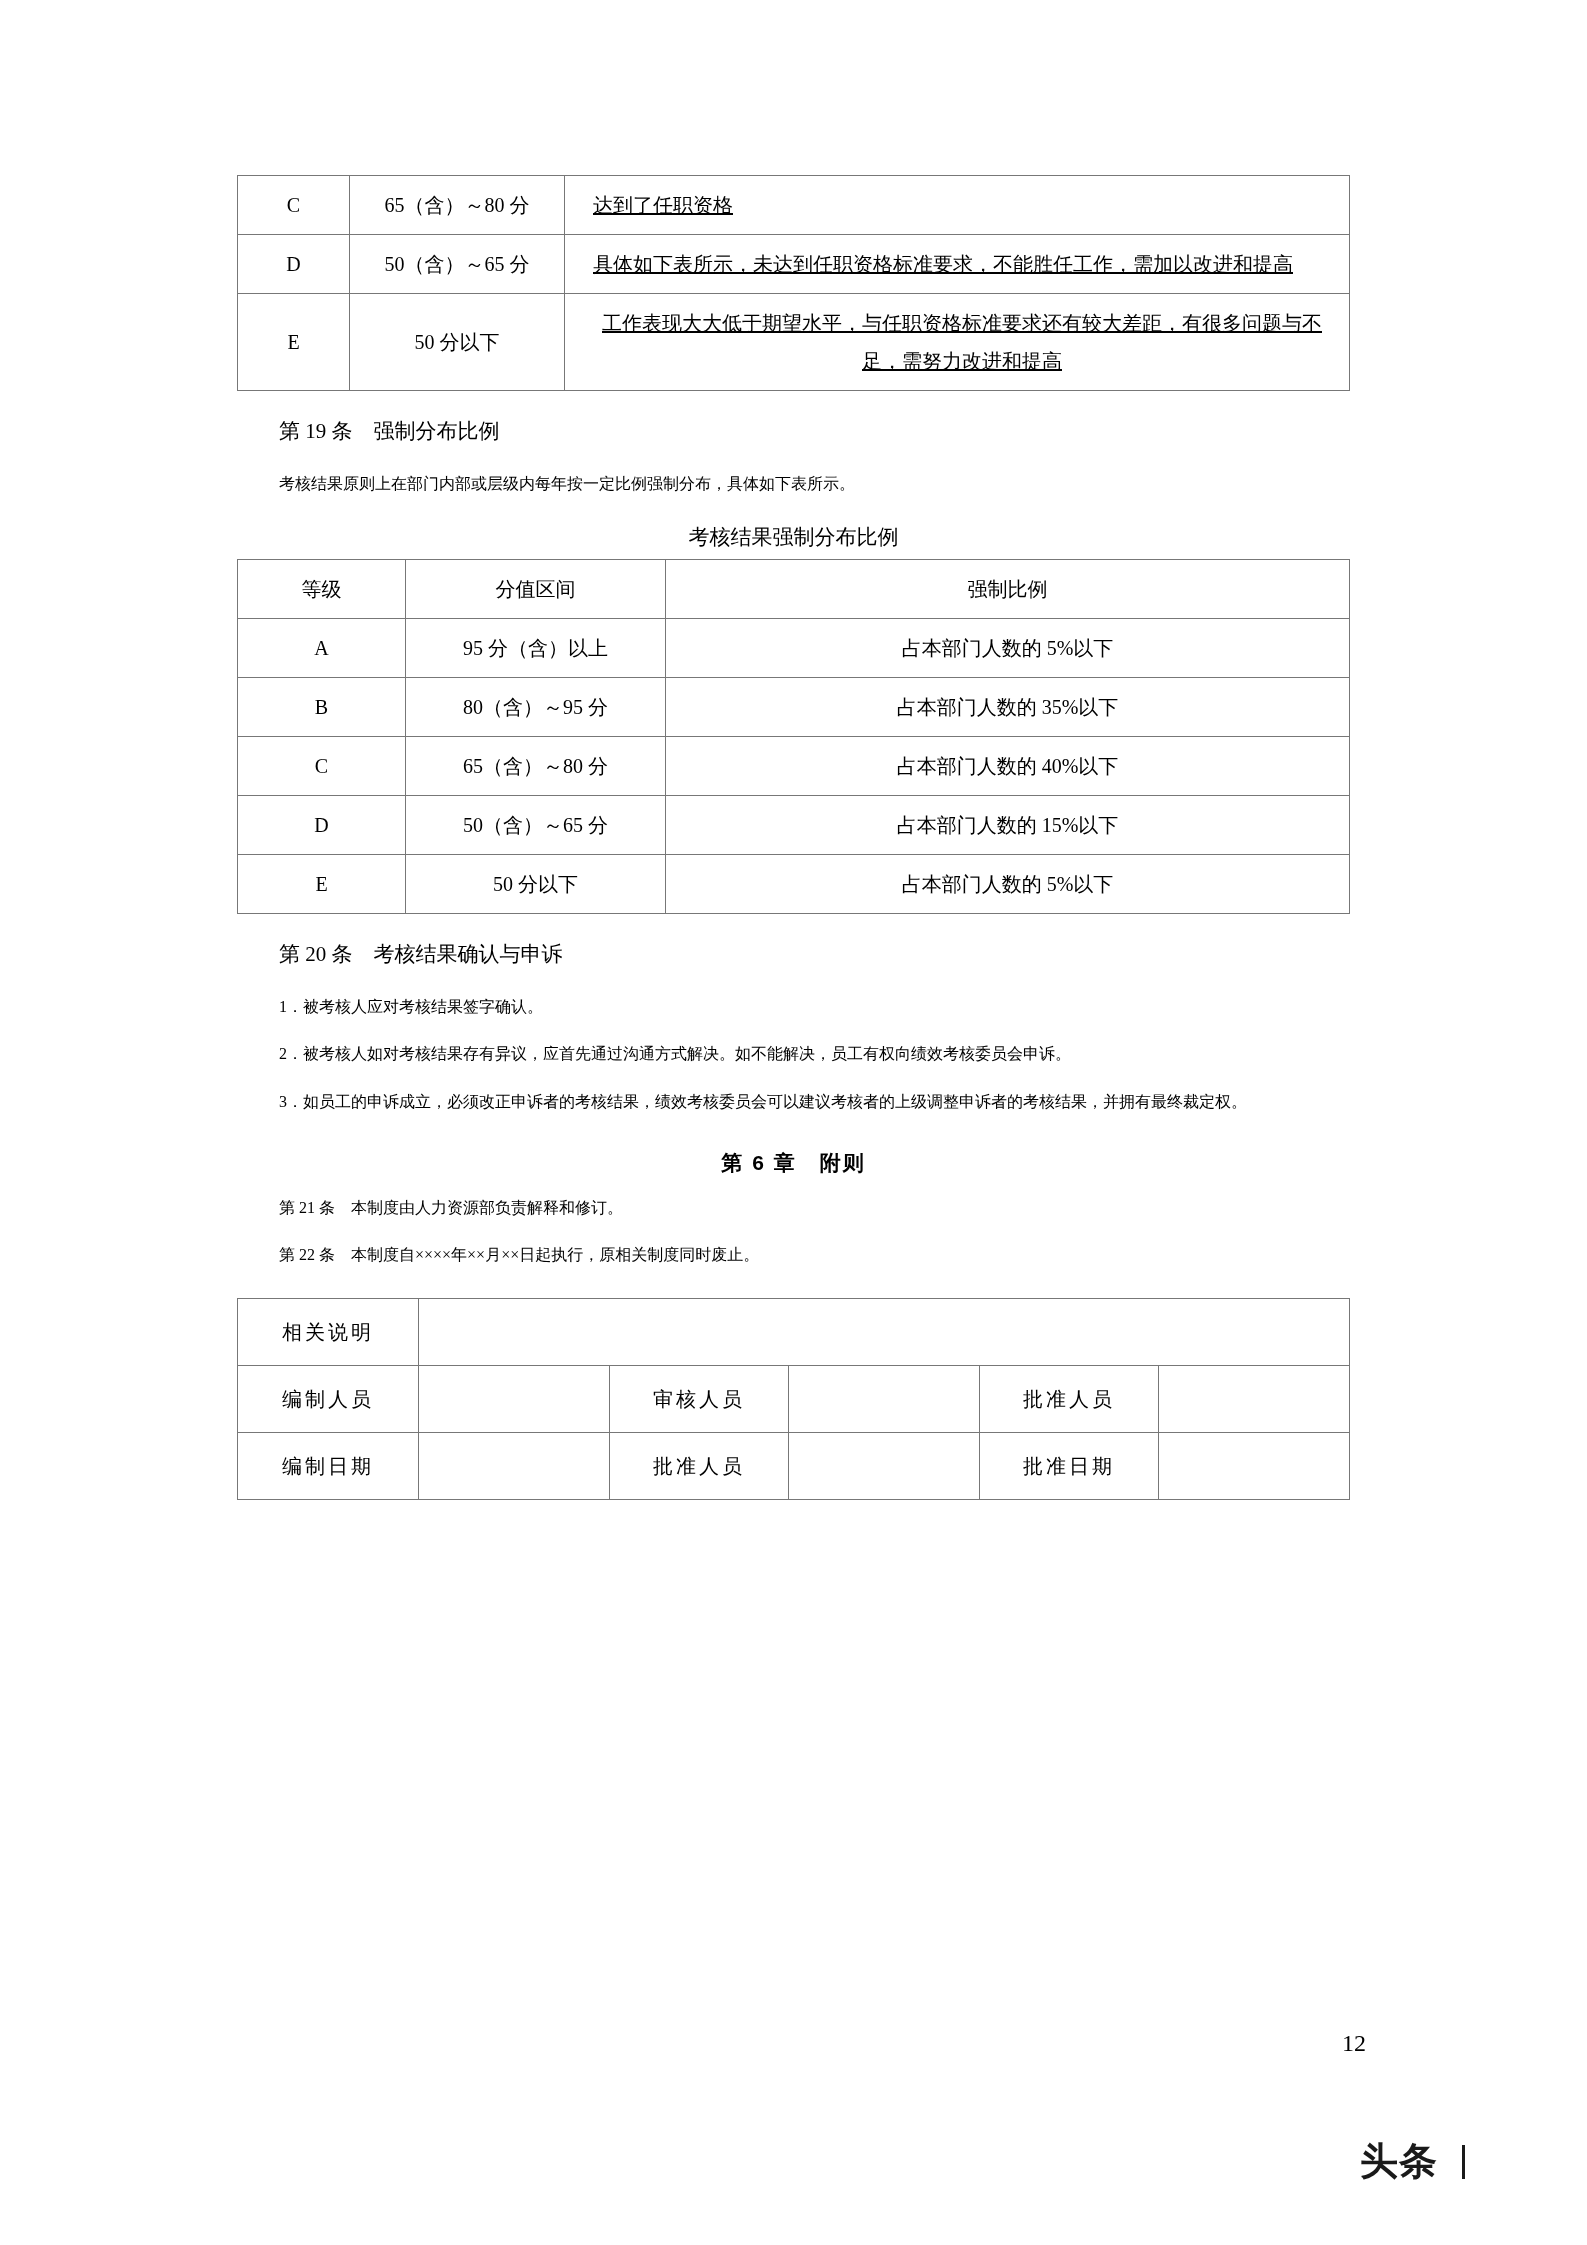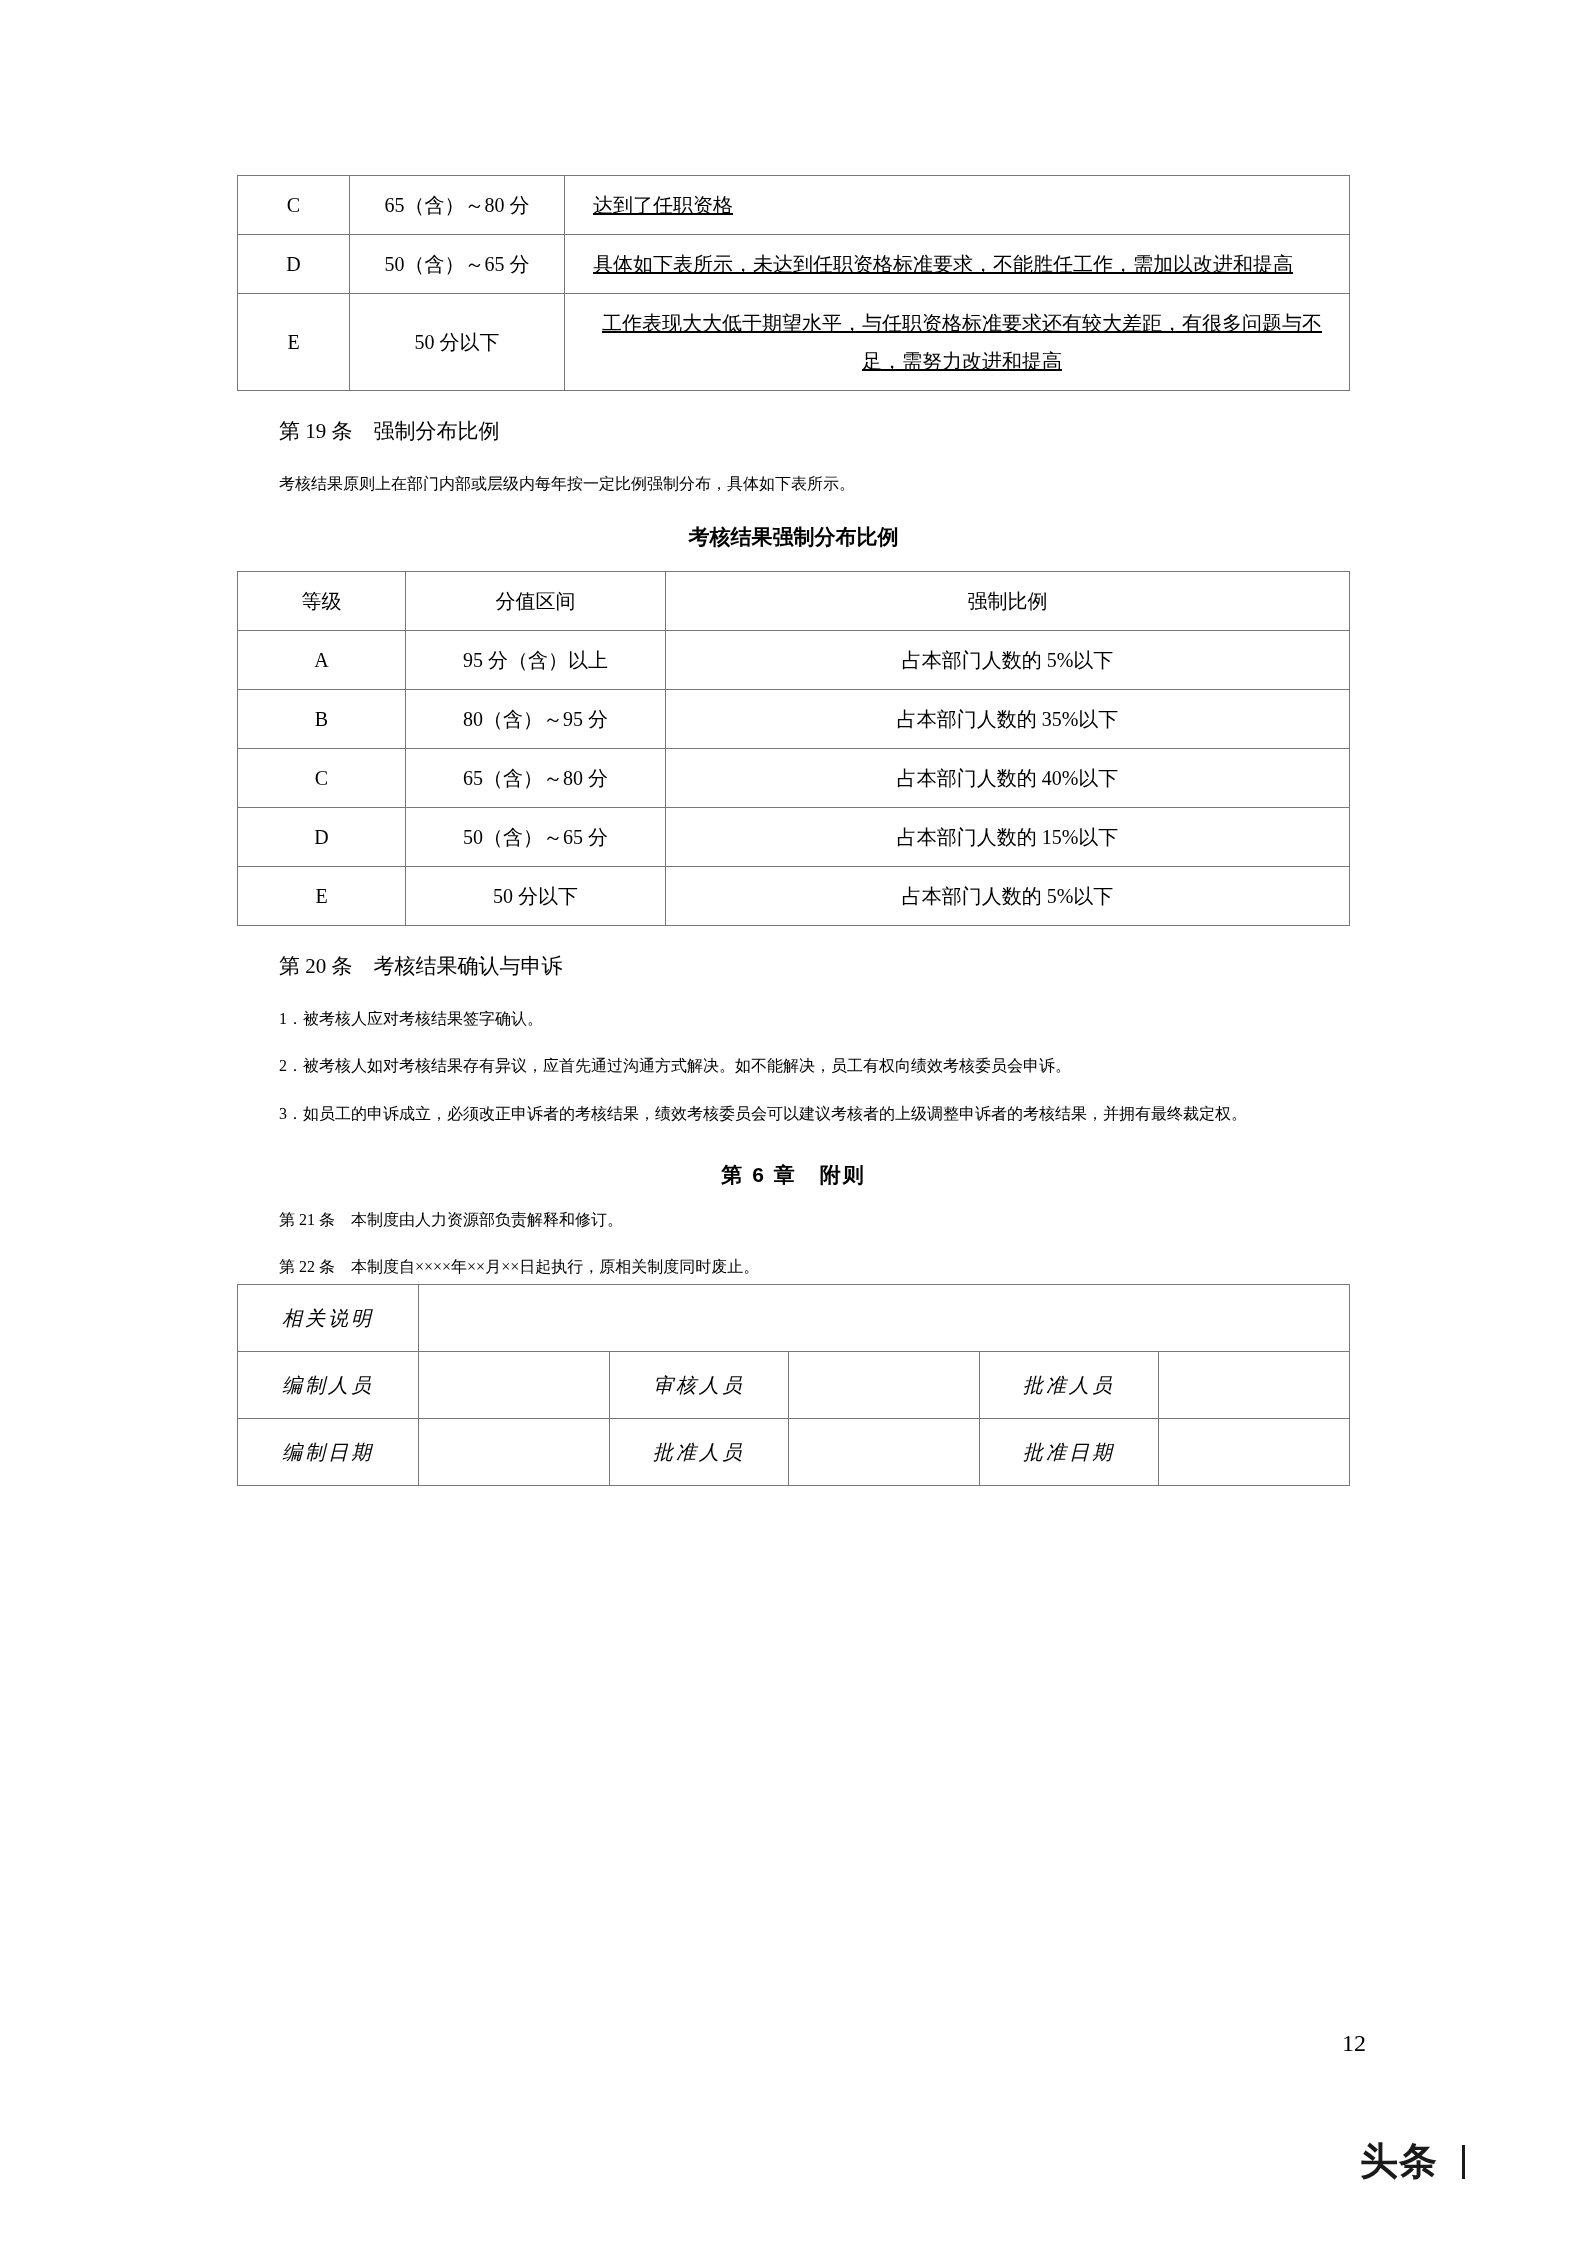--- a/index.html
+++ b/index.html
@@ -81,36 +81,36 @@
   }
   .sec-title {
     font-size: 21px;
     line-height: 2.1;
     margin: 18px 0 4px 0;
     padding-left: 42px;
   }
   .tbl-caption {
     text-align: center;
     font-size: 21px;
-    font-weight: bold;
-    margin: 22px 0 20px 0;
+    font-weight: normal;
+    margin: 22px 0 8px 0;
     font-family: "Liberation Sans", "DejaVu Sans", sans-serif;
   }
   .chapter-title {
     text-align: center;
     font-size: 21px;
     font-weight: bold;
     margin: 30px 0 12px 0;
     letter-spacing: 2px;
     font-family: "Liberation Sans", "DejaVu Sans", sans-serif;
   }
 
   
   .tbl-sign {
-    font-style: italic;
+    margin-top: 26px;
   }
   .tbl-sign td {
     height: 46px;
     font-weight: bold;
     font-family: "Liberation Sans", "DejaVu Sans", sans-serif;
     letter-spacing: 3px;
     font-size: 20px;
   }
   .tbl-sign td.blank {
     font-weight: normal;

